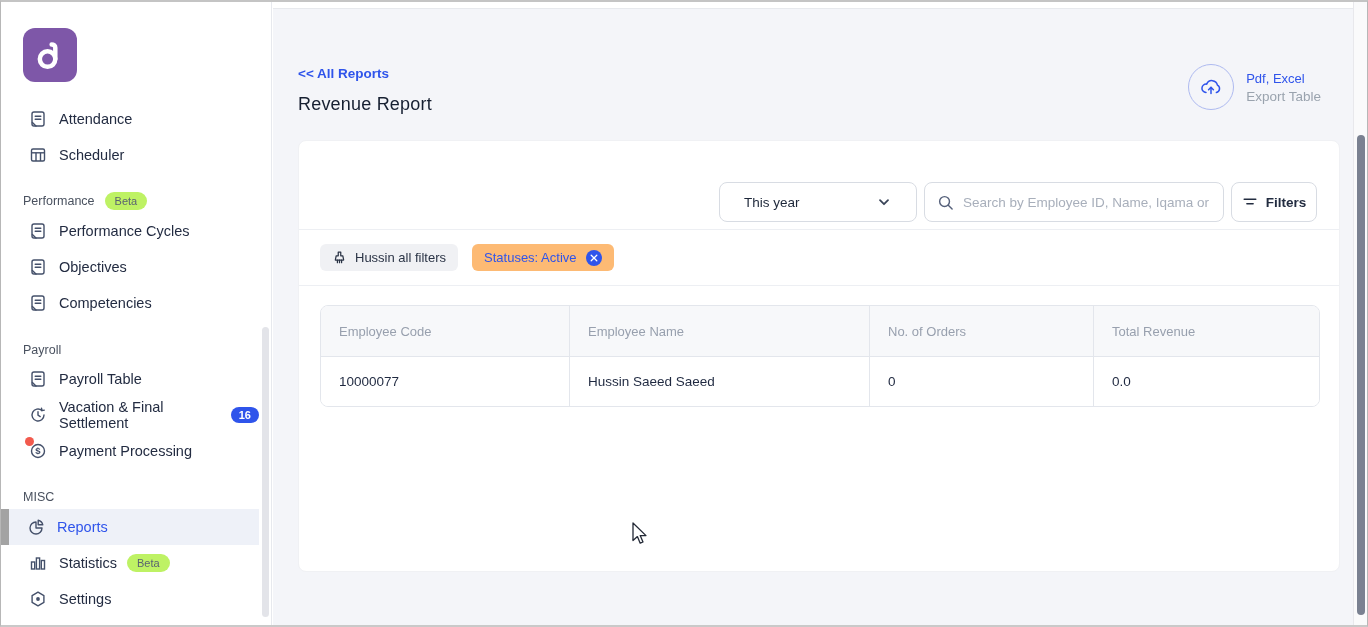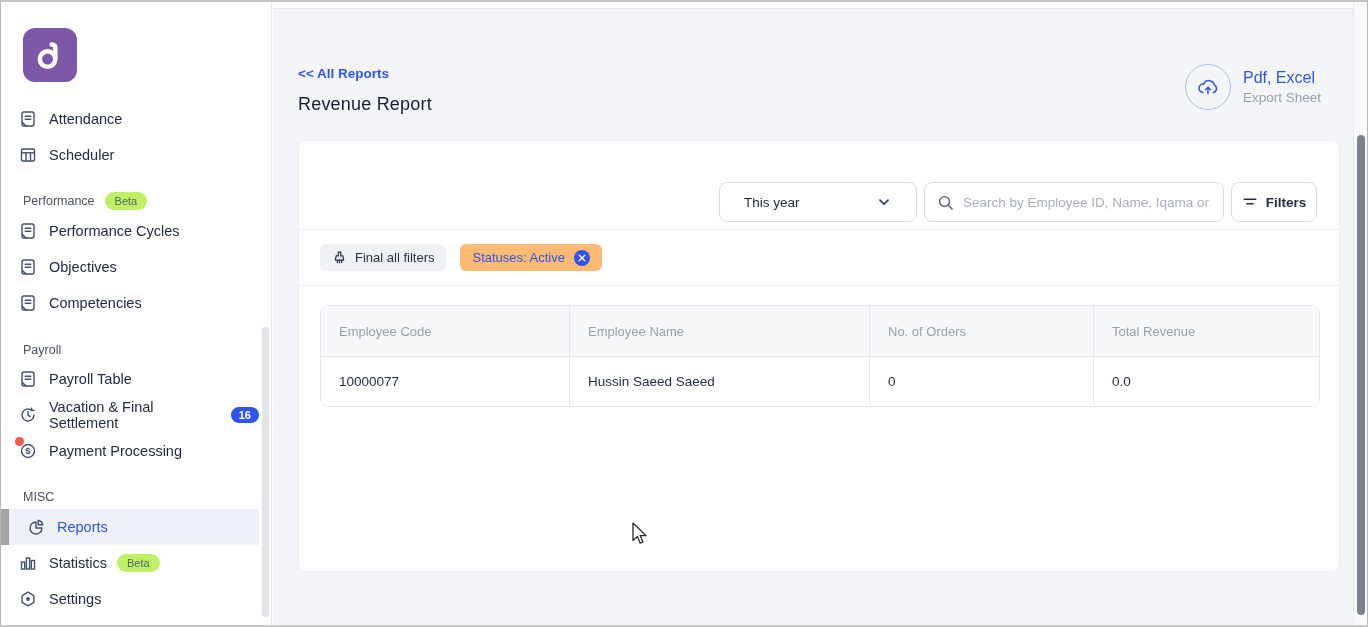--- a/index.html
+++ b/index.html
@@ -6,37 +6,37 @@
   html,body { background:#ffffff; }
   body { font-family:"Liberation Sans", sans-serif; }
   #screen{
     position:relative; width:1368px; height:627px; background:#ffffff;
     border:1px solid #b7b7b7; border-top:2px solid #c4c4c4; border-bottom:2px solid #c9c9c9;
     overflow:hidden;
   }
   
   .sidebar{ position:absolute; left:0; top:0; bottom:0; width:271px; background:#fff; border-right:1px solid #e7e9ee; }
   .logo{ position:absolute; left:22px; top:26px; width:54px; height:54px; border-radius:12px; background:#7e57a8; display:flex; align-items:center; justify-content:center; }
-  .nav-item{ position:absolute; left:0; width:258px; height:36px; display:flex; align-items:center; padding-left:18px; cursor:pointer; color:#232c42; font-size:14.5px; }
+  .nav-item{ position:absolute; left:0; width:258px; height:36px; display:flex; align-items:center; padding-left:28px; cursor:pointer; color:#232c42; font-size:14.5px; }
   .nav-item .ic{ width:18px; height:18px; margin-right:12px; flex:0 0 auto; position:relative; }
   .nav-item.active{ background:#eef1f8; border-left:8px solid #a3a3a3; padding-left:18px; color:#2f54eb; }
   .nav-section{ position:absolute; left:22px; height:22px; display:flex; align-items:center; color:#49515f; font-size:12.5px; }
   .pill{ display:inline-block; background:#bef264; color:#5a6271; font-size:11px; border-radius:10px; padding:3px 10px; margin-left:10px; }
   .count-badge{ background:#2f54eb; color:#fff; font-size:11px; font-weight:bold; border-radius:10px; padding:2px 8px; margin-left:10px; }
   .red-dot{ position:absolute; left:-4px; top:-5px; width:9px; height:9px; border-radius:50%; background:#f25a4d; }
   .side-scroll-thumb{ position:absolute; left:261px; top:325px; width:7px; height:290px; background:#e3e4e9; border-radius:4px; }
   
   .main{ position:absolute; left:272px; top:0; width:1081px; bottom:0; background:#f4f5f9; }
   .main-topbar{ position:absolute; left:0; top:0; width:100%; height:7px; background:#ffffff; border-bottom:1px solid #e7e9ed; }
   .breadcrumb{ position:absolute; left:25px; top:64px; color:#2f54eb; font-size:13.5px; font-weight:bold; cursor:pointer; }
   .page-title{ position:absolute; left:25px; top:92px; color:#161f31; font-size:18px; font-weight:normal; letter-spacing:.2px; }
   .export{ position:absolute; right:33px; top:62px; display:flex; align-items:center; }
   .export-circle{ width:46px; height:46px; border-radius:50%; border:1px solid #aebaf0; display:flex; align-items:center; justify-content:center; cursor:pointer; }
   .export-texts{ margin-left:12px; }
-  .export-formats{ color:#2f54eb; font-size:16px; margin-bottom:3px; }
+  .export-formats{ color:#2f54eb; font-size:13px; margin-bottom:3px; }
   .export-label{ color:#9aa3ae; font-size:13.5px; }
   .card{ position:absolute; left:25px; top:138px; width:1042px; height:432px; background:#fff; border-radius:8px; border:1px solid #f0f1f4; }
   .toolbar{ position:absolute; top:41px; left:0; right:0; height:40px; }
   .control{ position:absolute; height:40px; background:#fff; border:1px solid #d8dce3; border-radius:8px; display:flex; align-items:center; font-size:13.5px; color:#1d2739; }
   .select{ left:420px; width:198px; padding:0 24px; justify-content:space-between; cursor:pointer; }
   .searchbox{ left:625px; width:300px; padding:0 12px; }
   .searchbox input{ border:none; outline:none; flex:1; font-size:13.5px; font-family:"Liberation Sans",sans-serif; color:#1d2739; background:transparent; min-width:0; }
   .searchbox input::placeholder{ color:#a8afbb; }
   .filters-btn{ left:932px; width:86px; justify-content:center; cursor:pointer; gap:8px; font-weight:bold; color:#222c40; }
   .divider{ position:absolute; left:0; right:0; height:1px; background:#edeff3; }
@@ -229,21 +229,21 @@
         <svg width="24" height="22" viewBox="0 0 24 22">
           <g stroke="#2f54eb" stroke-width="1.5" fill="none" stroke-linecap="round" stroke-linejoin="round">
             <path d="M7 16.5 a4.2 4.2 0 1 1 .7-8.36 A5.6 5.6 0 0 1 18.4 9.2 a3.9 3.9 0 0 1 -1 7.3"></path>
             <path d="M12 17.5 v-6"></path>
             <path d="M9.6 13.7 L12 11.3 l2.4 2.4"></path>
           </g>
         </svg>
       </div>
       <div class="export-texts">
         <div class="export-formats">Pdf, Excel</div>
-        <div class="export-label">Export Sheet</div>
+        <div class="export-label">Export Table</div>
       </div>
     </div>
 
     <div class="card">
       <div class="toolbar">
         <div class="control select">
           <span>This year</span>
           <svg width="16" height="16" viewBox="0 0 18 18">
               <path d="M4.5 7 L9 11.5 L13.5 7" stroke="#3a4458" stroke-width="2" fill="none" stroke-linecap="round" stroke-linejoin="round"></path>
             </svg>
@@ -271,21 +271,21 @@
       <div class="divider" style="top:88px"></div>
 
       <div class="chips">
         <div class="chip chip-gray">
           <svg width="15" height="15" viewBox="0 0 18 18">
             <g stroke="#2a3345" stroke-width="1.5" fill="none" stroke-linecap="round" stroke-linejoin="round">
               <path d="M7.5 2.5 h3 v4.5 h2.5 l1 5 H4 l1-5 h2.5 z"></path>
               <path d="M6.5 12 v3.2 M9 12 v3.2 M11.5 12 v3.2"></path>
             </g>
           </svg>
-          <span>Final all filters</span>
+          <span>Hussin all filters</span>
         </div>
         <div class="chip chip-blue">
           <span>Statuses: Active</span>
           <span class="xcircle">
             <svg width="8" height="8" viewBox="0 0 10 10">
                 <g stroke="#ffffff" stroke-width="1.6" stroke-linecap="round">
                   <line x1="1.5" y1="1.5" x2="8.5" y2="8.5"></line>
                   <line x1="8.5" y1="1.5" x2="1.5" y2="8.5"></line>
                 </g>
               </svg>

